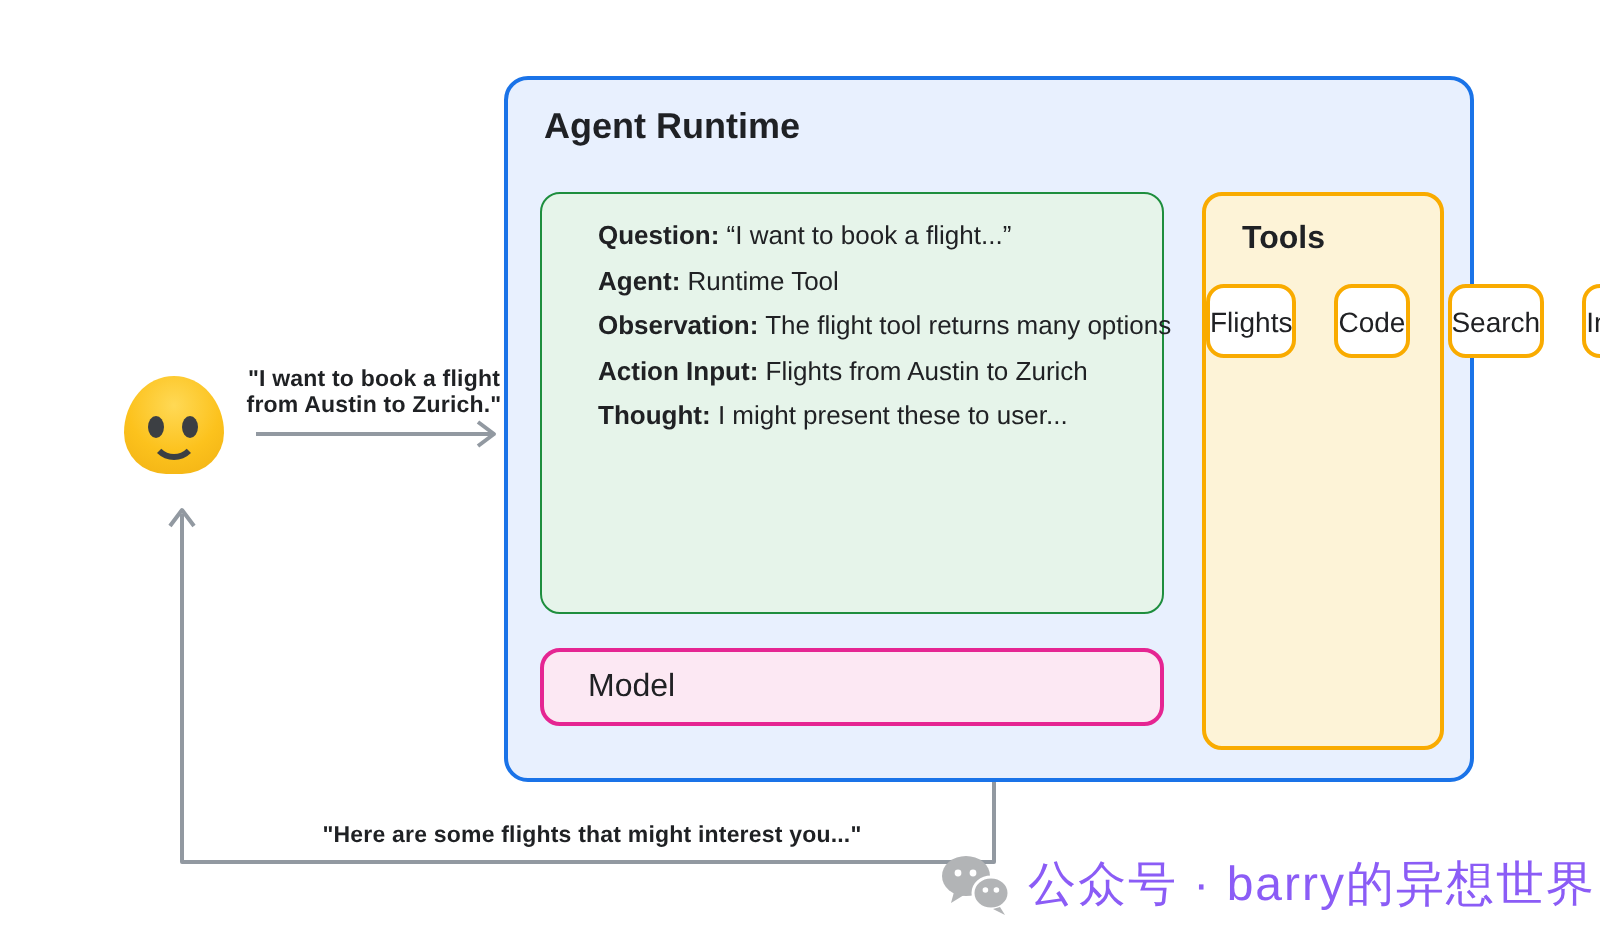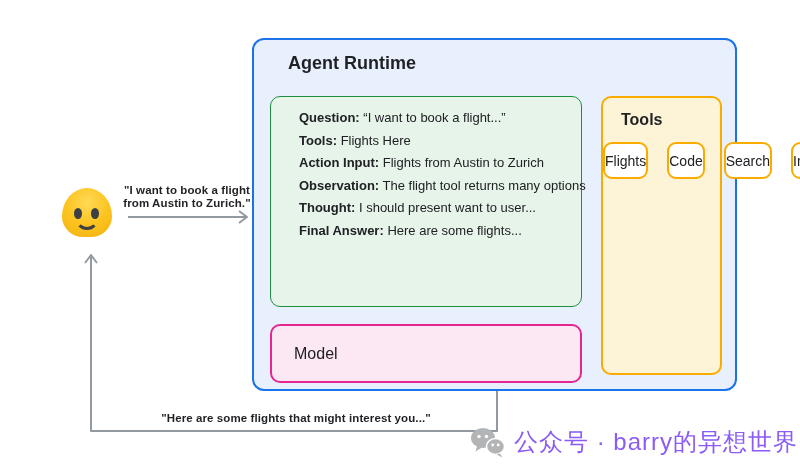--- a/index.html
+++ b/index.html
@@ -29,34 +29,34 @@
     color:#1f2124;text-align:center;letter-spacing:0.1px;
   }
   #request-label{left:116px;top:184px;width:142px;}
   #response-label{left:146px;top:412px;width:300px;}
 
   
   .agent-box{
     position:absolute;left:252px;top:38px;width:485px;height:353px;box-sizing:border-box;
     background:#e8f0fe;border:2px solid #1a73e8;border-radius:12px;
   }
-  .agent-title{position:absolute;left:34px;top:13px;font-size:18px;font-weight:600;color:#1f2125;}
+  .agent-title{position:absolute;left:18px;top:13px;font-size:18px;font-weight:600;color:#1f2125;}
 
   
   .trace-box{
     position:absolute;left:16px;top:56px;width:312px;height:211px;box-sizing:border-box;
     background:#e6f4ea;border:1.5px solid #1e8e3e;border-radius:10px;
     padding:10px 28px;
   }
   .trace-line{font-size:13px;line-height:22.6px;white-space:nowrap;}
   .trace-line b{font-weight:700;}
 
   
   .model-box{
-    position:absolute;left:16px;top:284px;width:312px;height:59px;box-sizing:border-box;
+    position:absolute;left:16px;top:284px;width:312px;height:39px;box-sizing:border-box;
     background:#fce8f3;border:2px solid #e52592;border-radius:10px;
     display:flex;align-items:center;
   }
   .model-box span{margin-left:22px;font-size:16px;font-weight:500;color:#202124;}
 
   
   .tools-panel{
     position:absolute;left:347px;top:56px;width:121px;height:279px;box-sizing:border-box;
     background:#fdf3d7;border:2px solid #f9ab00;border-radius:10px;
     padding:13px 0 0 0;
@@ -101,25 +101,24 @@
   <div class="quote-label" id="request-label">
     <div>"I want to book a flight</div>
     <div>from Austin to Zurich."</div>
   </div>
 
   <div class="agent-box">
     <div class="agent-title">Agent Runtime</div>
 
     <div class="trace-box">
       <div class="trace-line"><b>Question:</b> <span>“I want to book a flight...”</span></div>
-      <div class="trace-line"><b>Tools:</b> <span>Flights Here</span></div>
+      <div class="trace-line"><b>Agent:</b> <span>Runtime Tool</span></div>
+      <div class="trace-line"><b>Observation:</b> <span>The flight tool returns many options</span></div>
       <div class="trace-line"><b>Action Input:</b> <span>Flights from Austin to Zurich</span></div>
-      <div class="trace-line"><b>Observation:</b> <span>The flight tool returns many options</span></div>
-      <div class="trace-line"><b>Thought:</b> <span>I should present want to user...</span></div>
-      <div class="trace-line"><b>Final Answer:</b> <span>Here are some flights...</span></div>
+      <div class="trace-line"><b>Thought:</b> <span>I might present these to user...</span></div>
     </div>
 
     <div class="model-box">
       <span>Model</span>
     </div>
 
     <div class="tools-panel">
       <div class="tools-title">Tools</div>
       <div class="tools-list">
         <div class="tool-btn">Flights</div>

